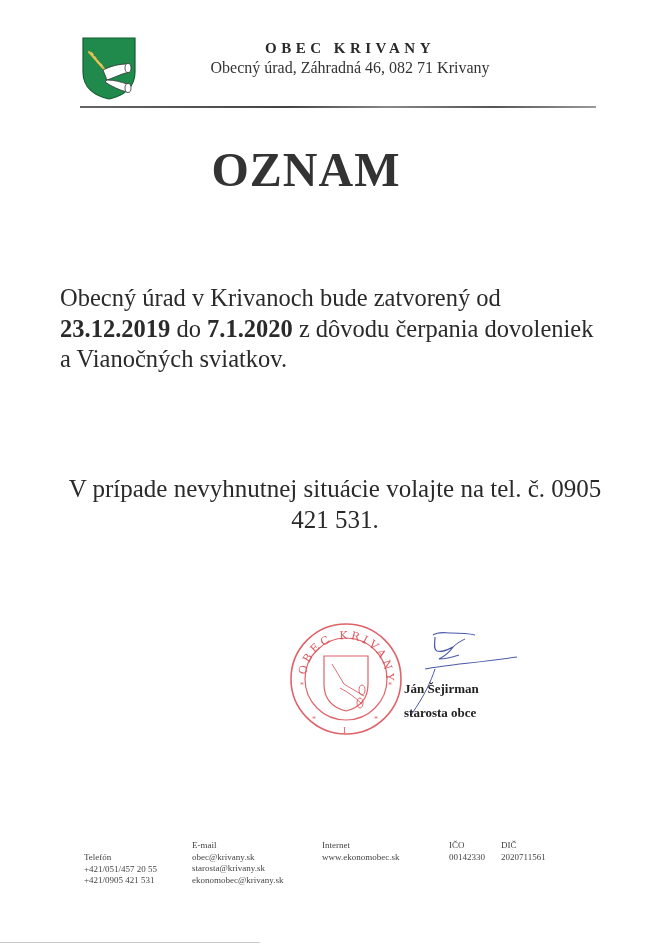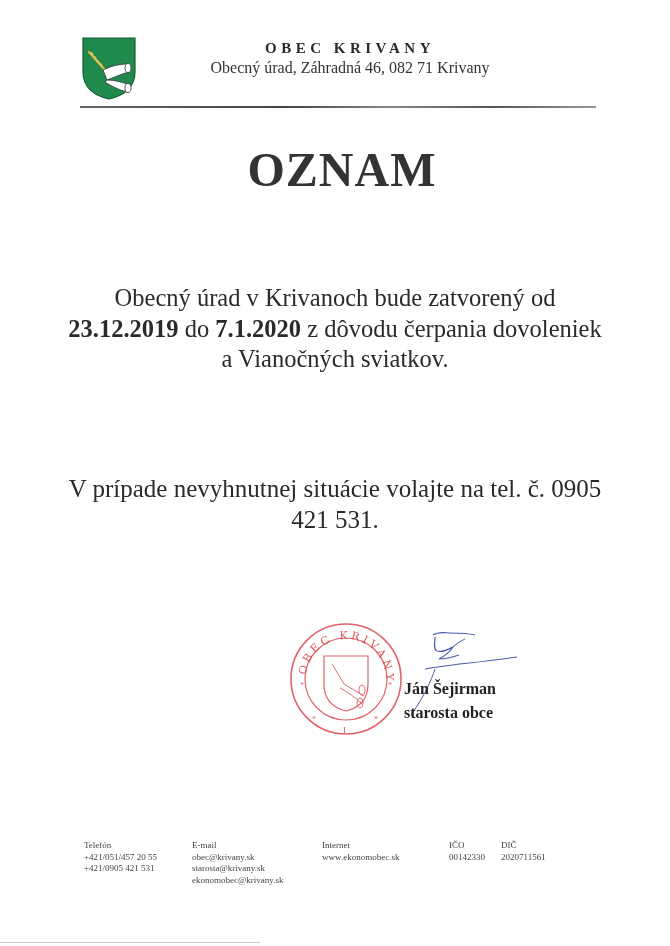--- a/index.html
+++ b/index.html
@@ -15,39 +15,39 @@
     }
     .org-address {
       left: 180px; width: 340px; top: 59px; text-align: center; font-size: 16px; color: #333;
     }
     .header-rule {
       left: 80px; top: 106px; width: 516px; height: 2px;
       background: linear-gradient(90deg, #666 0%, #444 40%, #888 60%, #555 80%, #999 100%);
     }
     .title {
       left: 0; width: 612px; top: 142px; text-align: center;
-      font-weight: bold; font-size: 48px; letter-spacing: 1px; color: #333; padding-left: 36px;
+      font-weight: bold; font-size: 48px; letter-spacing: 1px; color: #333;
     }
     .notice {
-      left: 60px; width: 550px; top: 283px; text-align: center;
+      left: 60px; width: 550px; top: 283px; 
       font-size: 24.5px; line-height: 30.5px; color: #2a2a2a;
     }
     .notice b { font-weight: bold; }
     .contact-note {
       left: 60px; width: 550px; top: 474px; text-align: center;
       font-size: 25px; line-height: 30.5px; color: #2a2a2a;
     }
     .stamp { left: 288px; top: 616px; width: 116px; height: 126px; }
     .signature { left: 405px; top: 625px; width: 120px; height: 95px; }
     .signer {
-      left: 404px; top: 677px; font-weight: bold; font-size: 16px; line-height: 24px; color: #222;
+      left: 404px; top: 677px; font-weight: bold; font-size: 13px; line-height: 24px; color: #222;
     }
     .footer-col { top: 840px; font-size: 9px; line-height: 11.5px; color: #444; }
     .footer-col div { white-space: nowrap; }
-    .f-tel { left: 84px; }
+    .f-tel { left: 84px; margin-top: 12px; }
     .f-mail { left: 192px; }
     .f-web { left: 322px; }
     .f-ico { left: 442px; margin-left: 7px; }
     .f-dic { left: 501px; }
     .bottom-rule {
       left: 0; top: 942px; width: 260px; height: 1px; background: #ccc;
     }
   </style>
 </head>
 <body>

